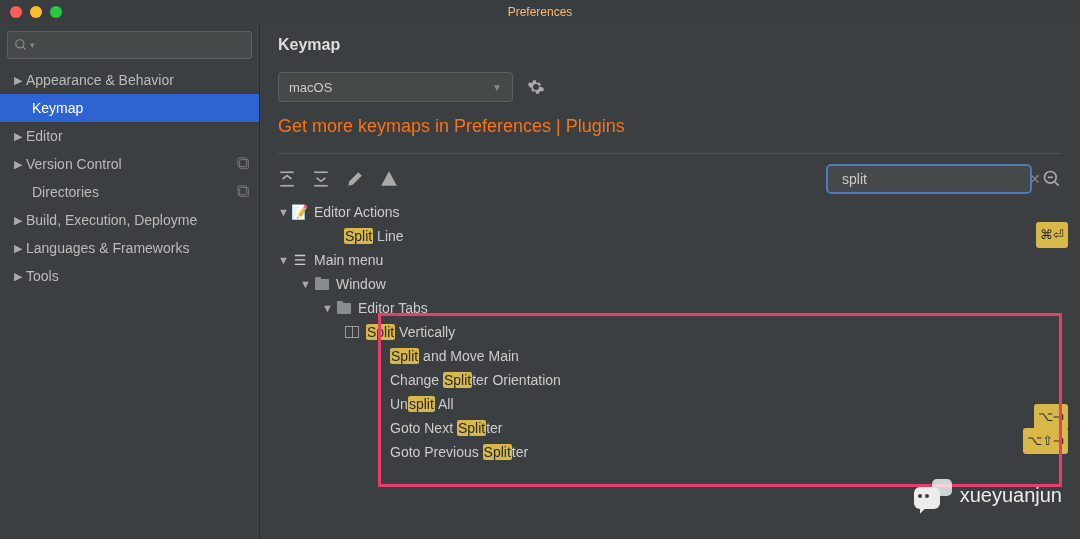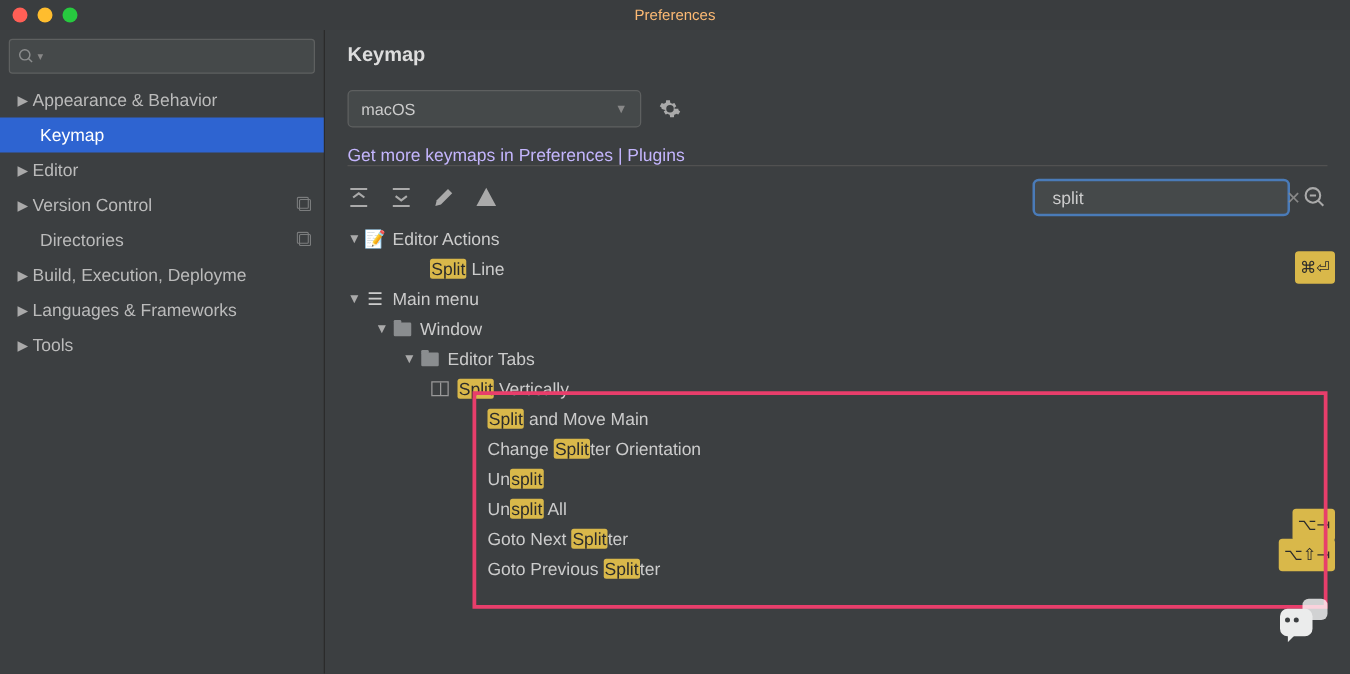--- a/index.html
+++ b/index.html
@@ -20,21 +20,21 @@
 .tree-item.child { padding-left:32px; }
 .tree-item .arr { width:12px; display:inline-block; font-size:11px; color:#aaa; }
 .tree-item .lbl { flex:1; white-space:nowrap; overflow:hidden; }
 .tree-item .badge { width:14px; height:14px; margin-right:8px; opacity:.5; }
 .content { flex:1; background:#3c3f41; padding:12px 18px; overflow:hidden; position:relative; }
 .hdr { font-size:16px; color:#ddd; font-weight:bold; margin-bottom:18px; }
 .row1 { display:flex; align-items:center; gap:14px; margin-bottom:14px; }
 .combo { width:235px; height:30px; background:#45494a; border:1px solid #5e6060; border-radius:4px; display:flex; align-items:center; padding:0 10px; justify-content:space-between; color:#ccc; }
 .combo .cd { font-size:10px; color:#888; }
 .gear { width:18px; height:18px; color:#aaa; }
-.link { color:#c4b5fd; font-size:14px; }
+.link { color:#f97316; font-size:18px; margin-bottom:16px; }
 .sep { height:1px; background:#515151; margin-bottom:10px; }
 .toolbar { display:flex; align-items:center; justify-content:space-between; margin-bottom:6px; }
 .tb-left { display:flex; gap:16px; align-items:center; }
 .tb-ic { width:18px; height:18px; color:#aaa; cursor:pointer; }
 .tb-right { display:flex; align-items:center; gap:10px; }
 .searchf { width:206px; height:30px; background:#45494a; border:2px solid #4a7bb8; border-radius:5px; display:flex; align-items:center; padding:0 8px; gap:6px; }
 .searchf input { background:transparent; border:none; color:#ccc; font-size:14px; outline:none; flex:1; }
 .searchf .clr { color:#888; cursor:pointer; font-size:14px; }
 .find-sc { width:20px; height:20px; color:#aaa; }
 .actions { font-size:14px; line-height:24px; color:#ccc; position:relative; }
@@ -212,23 +212,20 @@
           </span>
           <span><mark>Split</mark><span> Vertically</span></span>
         </div>
       <div class="ai pad4">
           <span><mark>Split</mark><span> and Move Main</span></span>
         </div>
       <div class="ai pad4">
           <span><span>Change </span><mark>Split</mark><span>ter Orientation</span></span>
         </div>
       <div class="ai pad4">
-          <span><span>Un</span><mark>split</mark></span>
-        </div>
-      <div class="ai pad4">
           <span><span>Un</span><mark>split</mark><span> All</span></span>
         </div>
       <div class="ai pad4">
           <span><span>Goto Next </span><mark>Split</mark><span>ter</span></span>
         </div>
       <div class="shortcut sc2">⌥⇥</div>
       <div class="ai pad4">
           <span><span>Goto Previous </span><mark>Split</mark><span>ter</span></span>
         </div>
       <div class="shortcut sc3">⌥⇧⇥</div>
@@ -240,13 +237,14 @@
 
 <div class="watermark">
   <div class="wm-ic">
     <div class="b2"></div>
     <div class="b1"></div>
     <div class="dots">
         <span></span>
         <span></span>
       </div>
   </div>
+  <span>xueyuanjun</span>
 </div>
 
 </body></html>

